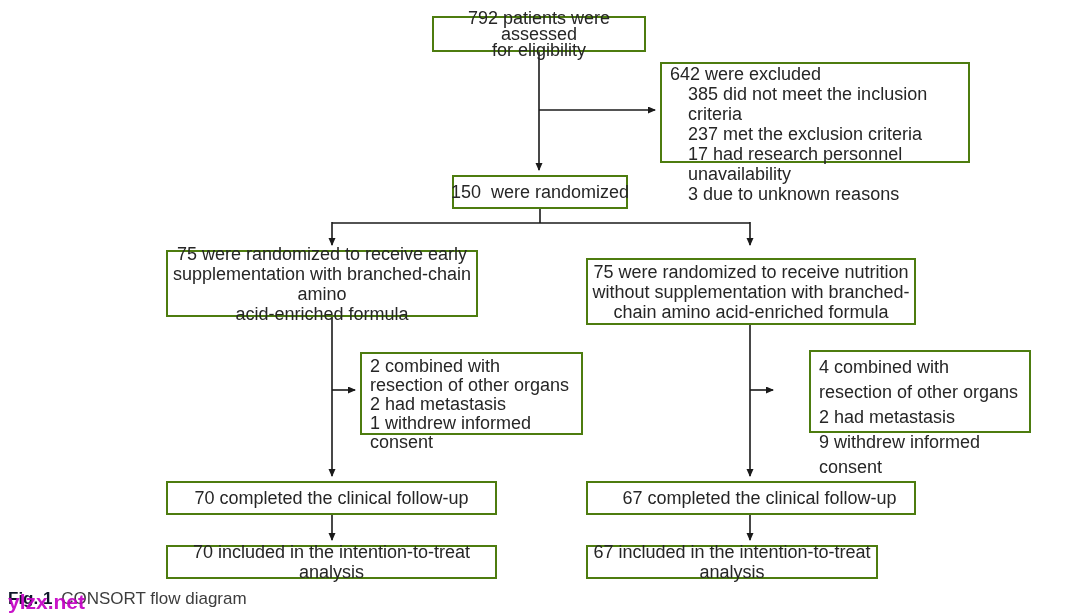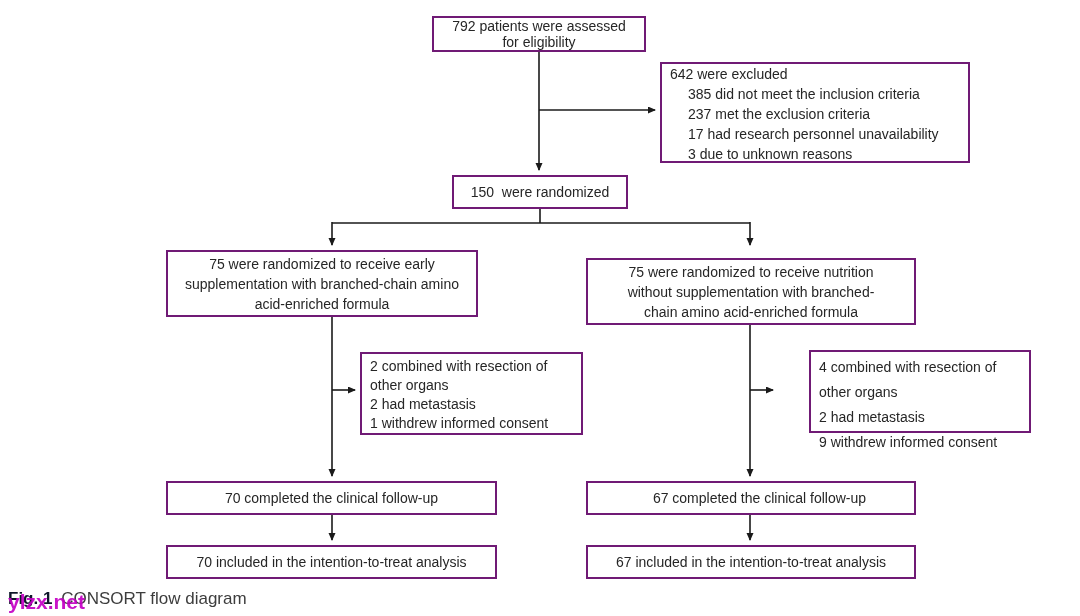--- a/index.html
+++ b/index.html
@@ -8,23 +8,23 @@
     width:1080px;height:616px;
     background:#ffffff;
     font-family:"Liberation Sans",sans-serif;
     color:#262626;
     overflow:hidden;
   }
   svg.lines{position:absolute;left:0;top:0;width:1080px;height:616px;z-index:1;}
   .box{
     position:absolute;
     background:#ffffff;
-    border:2px solid #701a75;
+    border:2px solid #4d7c0f;
     box-sizing:border-box;
-    font-size:14px;
+    font-size:18px;
     line-height:20px;
     color:#262626;
     z-index:2;
   }
   .box.center{
     display:flex;flex-direction:column;
     align-items:center;justify-content:center;
     text-align:center;
   }
   .box.leftalign{
@@ -121,21 +121,21 @@
   <div class="box center" style="left:166px;top:481px;width:331px;height:34px;">
     <div>70 completed the clinical follow-up</div>
   </div>
   <div class="box center" style="left:586px;top:481px;width:330px;height:34px;padding-left:17px;">
     <div>67 completed the clinical follow-up</div>
   </div>
 
   <div class="box center" style="left:166px;top:545px;width:331px;height:34px;">
     <div>70 included in the intention-to-treat analysis</div>
   </div>
-  <div class="box center" style="left:586px;top:545px;width:330px;height:34px;">
+  <div class="box center" style="left:586px;top:545px;width:292px;height:34px;">
     <div>67 included in the intention-to-treat analysis</div>
   </div>
 
   <div class="caption">
     <span class="fig-label-wrap">
       <span class="fig-label">Fig. 1</span>
       <span class="watermark">ylzx.net</span>
     </span>
     <span>CONSORT flow diagram</span>
   </div>

